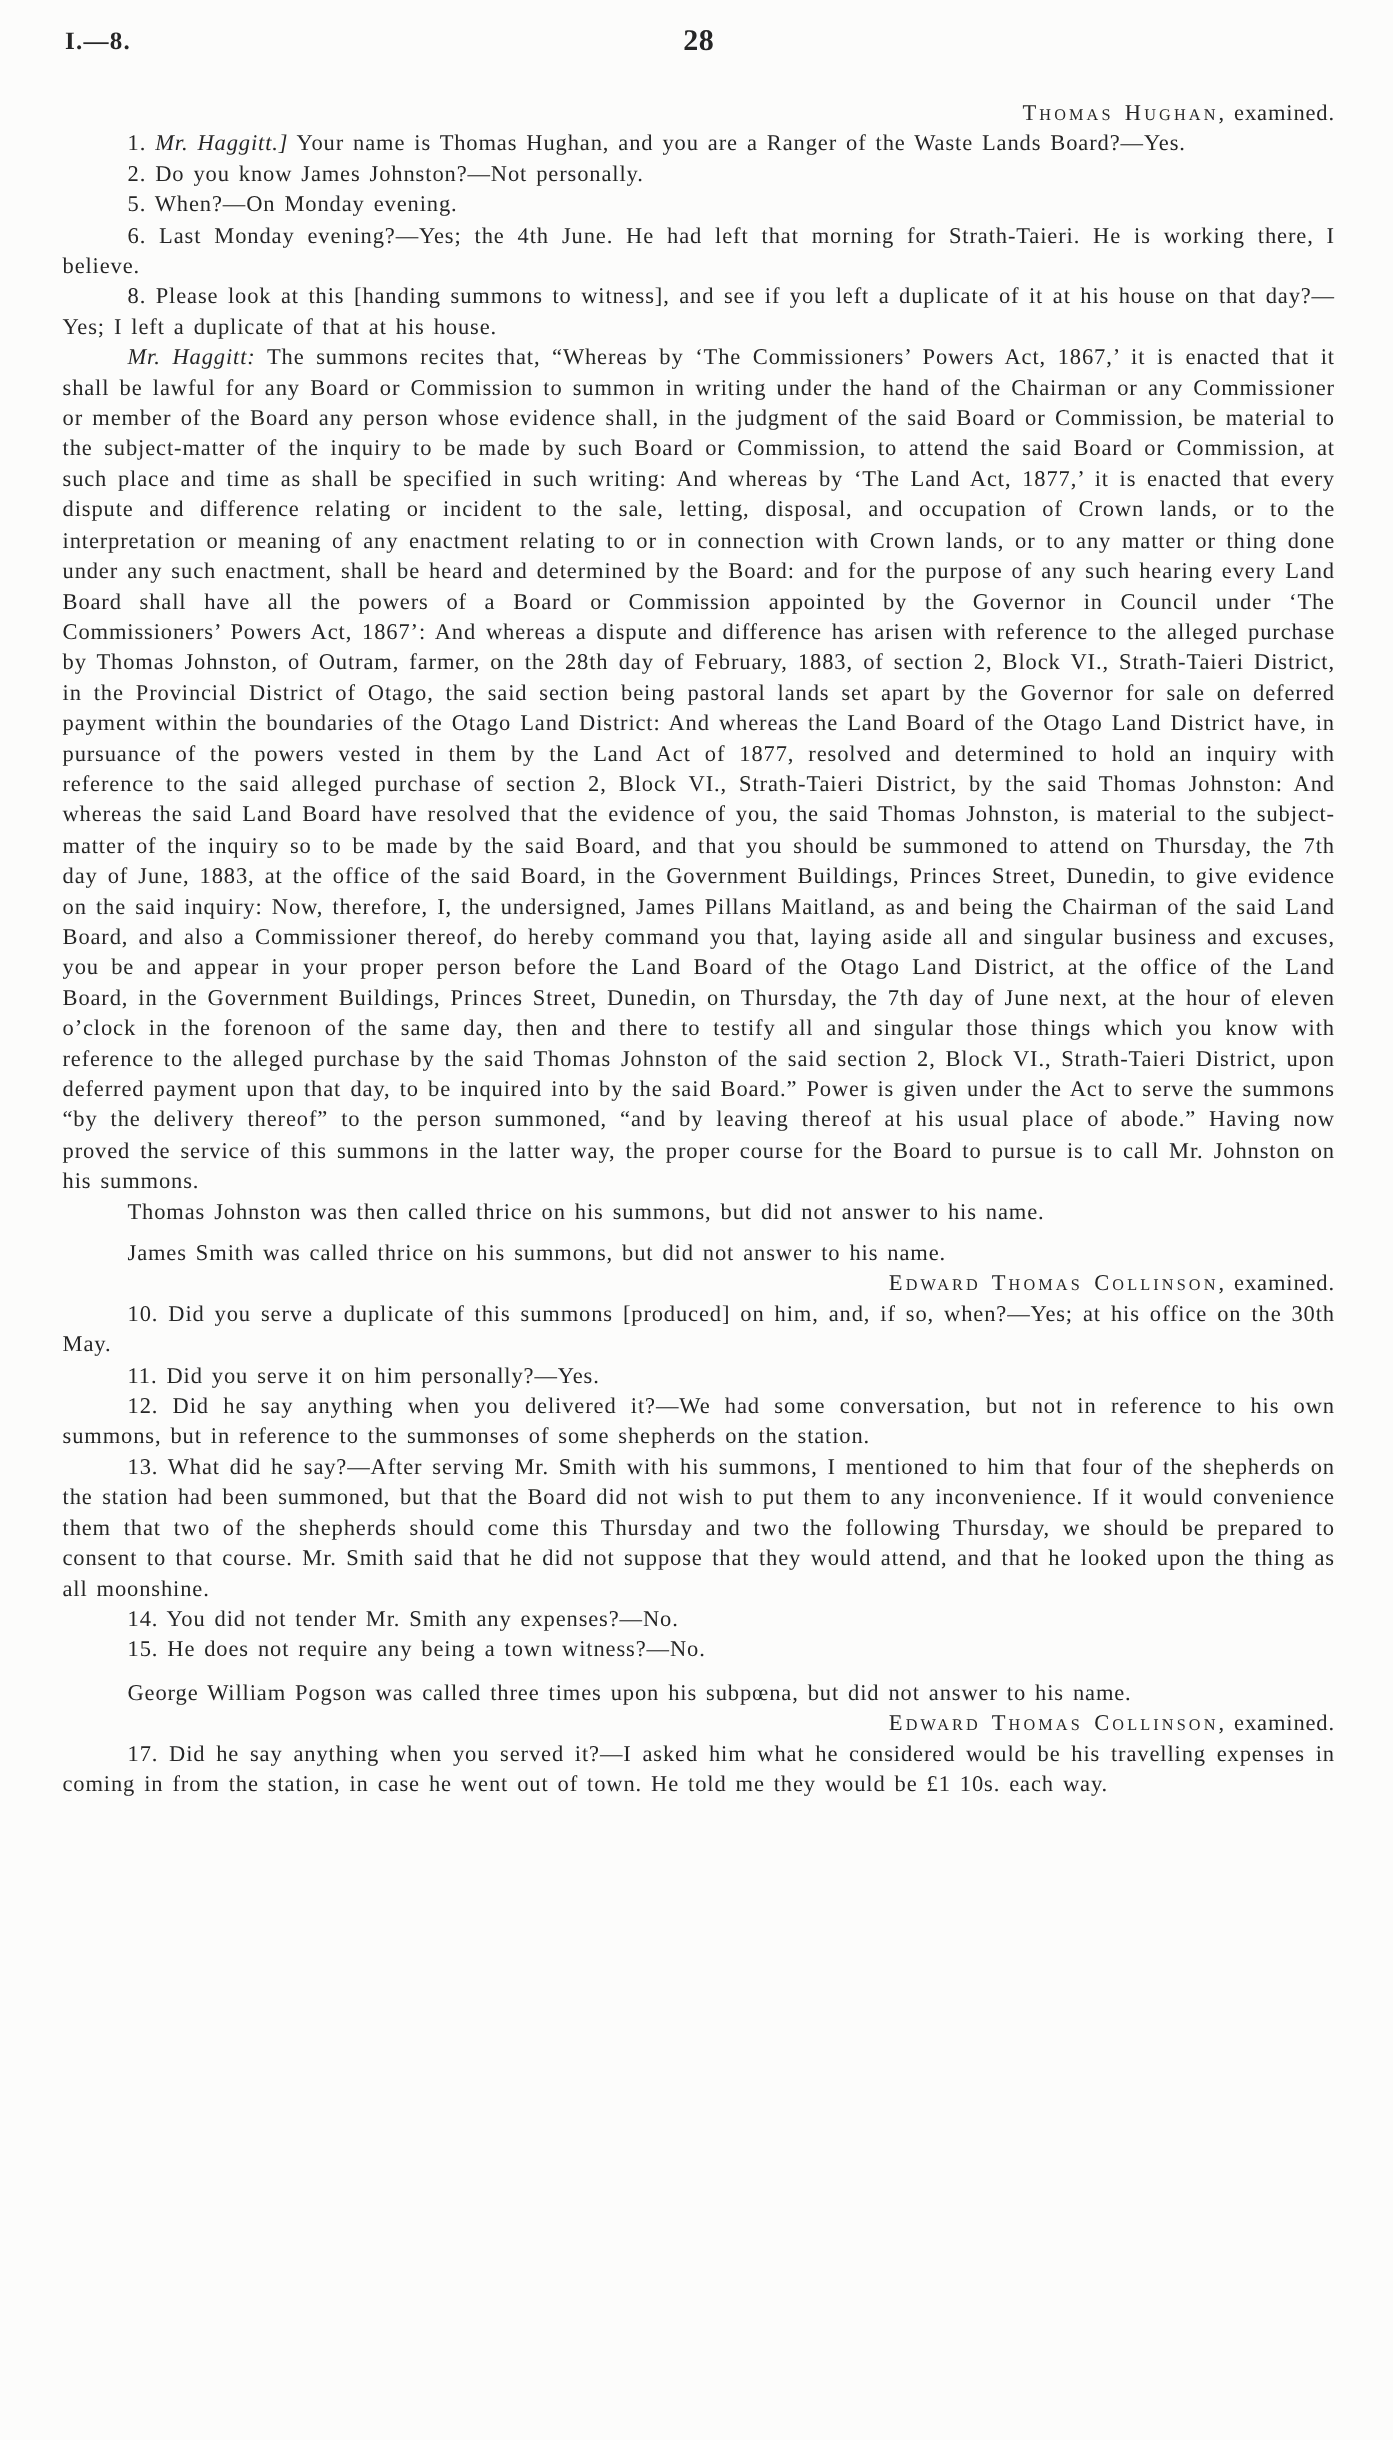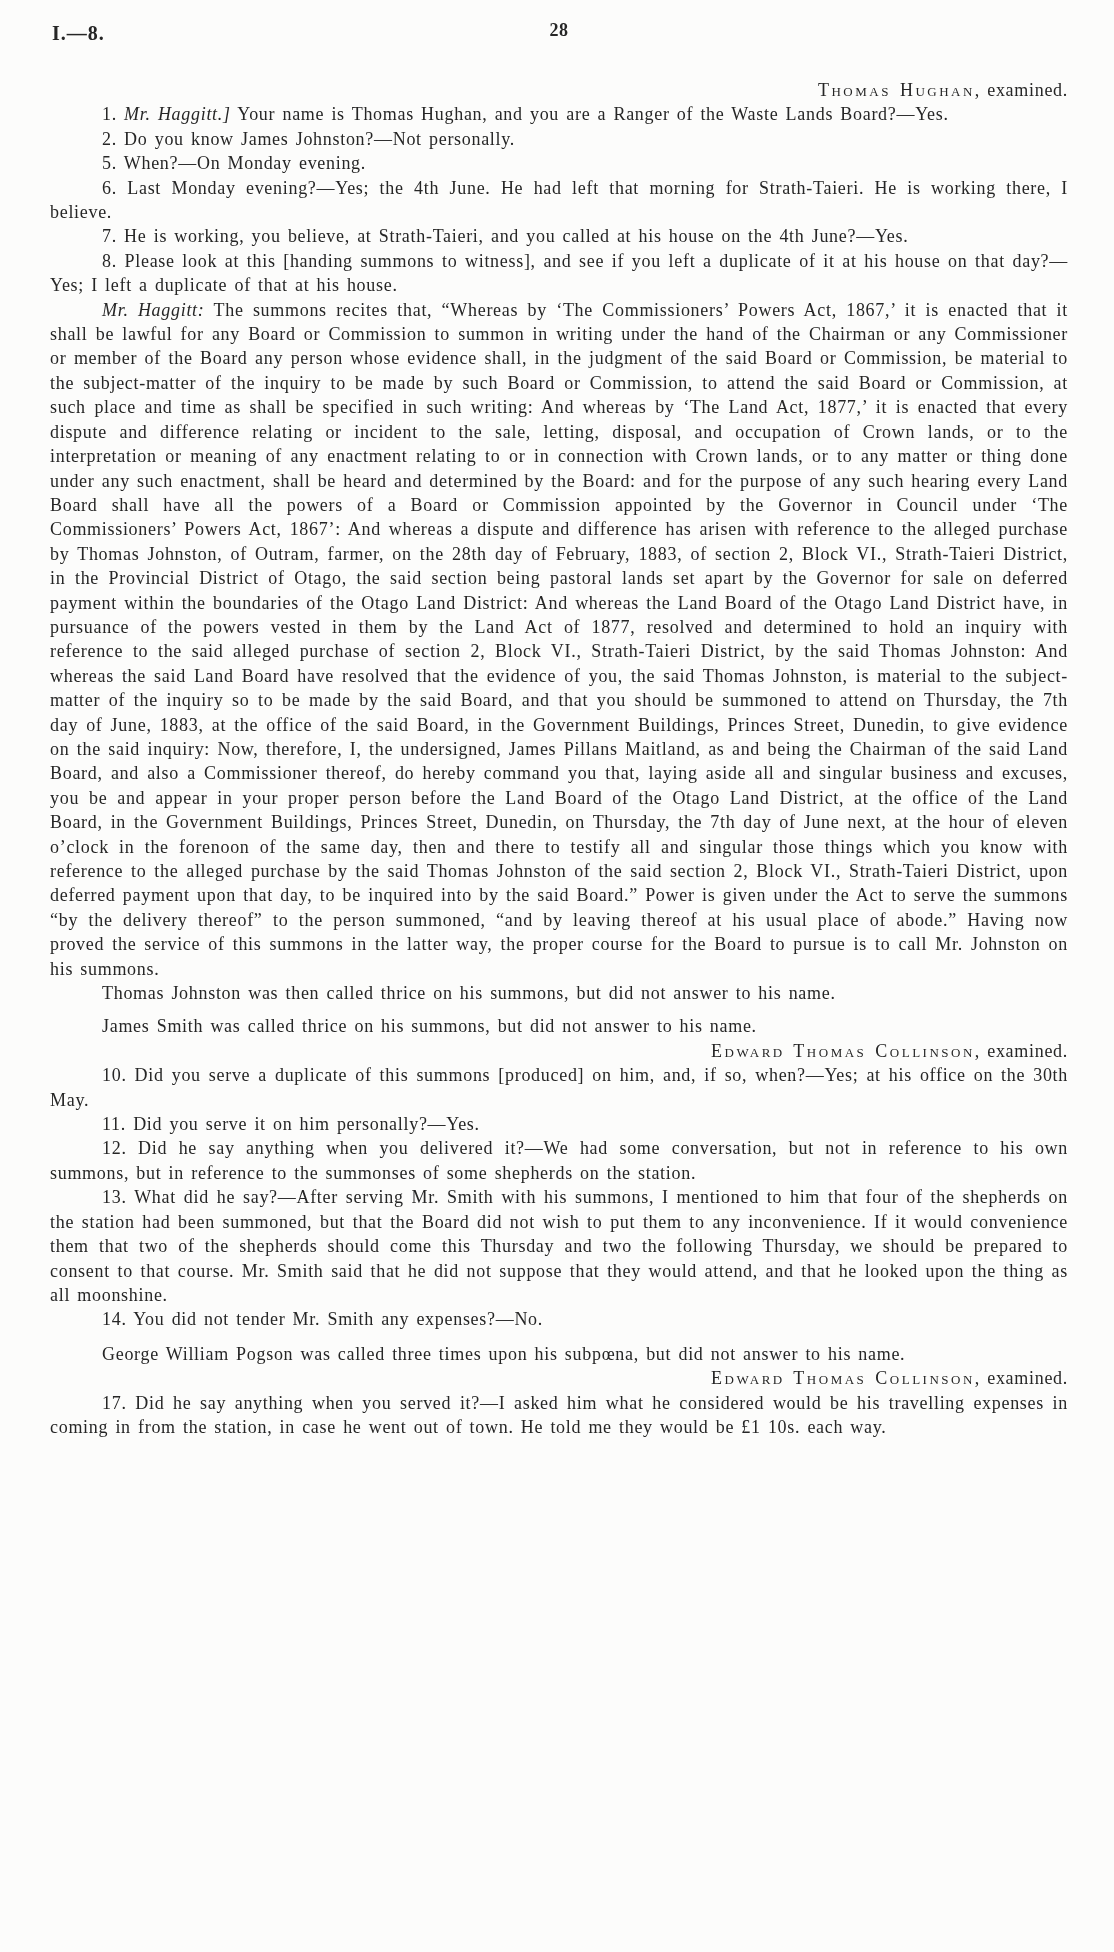--- a/index.html
+++ b/index.html
@@ -16,21 +16,21 @@
     position: relative;
     overflow: hidden;
   }
   .page-header { position: relative; height: 32px; }
   .doc-ref {
     position: absolute; left: 2px; top: 0;
     font-size: 20px; font-weight: bold; letter-spacing: 1px;
   }
   .page-num {
     position: absolute; left: 50%; transform: translateX(-50%); top: -2px;
-    font-size: 18px; font-weight: bold; letter-spacing: 0.5px;
+    font-size: 24px; font-weight: bold; letter-spacing: 0.5px;
   }
   .content {
     font-size: 18px;
     line-height: 24.4px;
     text-align: justify;
     letter-spacing: 0.7px;
     word-spacing: 2px;
   }
   .content p { margin: 0; }
   .para { text-indent: 52px; }
@@ -56,35 +56,35 @@
   </div>
 
   <div class="content">
 
     <p class="heading first"><span class="smallcaps">Thomas Hughan</span><span>, examined.</span></p>
 
     <p class="para"><span>1.</span><span class="speaker"> Mr. Haggitt.]</span><span> Your name is Thomas Hughan, and you are a Ranger of the Waste Lands Board?—Yes.</span></p>
     <p class="para"><span>2.</span><span> Do you know James Johnston?—Not personally.</span></p>
     <p class="para"><span>5.</span><span> When?—On Monday evening.</span></p>
     <p class="para"><span>6.</span><span> Last Monday evening?—Yes; the 4th June. He had left that morning for Strath-Taieri. He is working there, I believe.</span></p>
-    <p class="para"><span>7.</span><span> He is working, you believe, at Strath-Taieri, and you called at his house on the 4th June?—Yes.</span></p>
     <p class="para"><span>8.</span><span> Please look at this [handing summons to witness], and see if you left a duplicate of it at his house on that day?—Yes; I left a duplicate of that at his house.</span></p>
 
     <p class="para"><span class="speaker">Mr. Haggitt:</span><span> The summons recites that, “Whereas by ‘The Commissioners’ Powers Act, 1867,’ it is enacted that it shall be lawful for any Board or Commission to summon in writing under the hand of the Chairman or any Commissioner or member of the Board any person whose evidence shall, in the judgment of the said Board or Commission, be material to the subject-matter of the inquiry to be made by such Board or Commission, to attend the said Board or Commission, at such place and time as shall be specified in such writing: And whereas by ‘The Land Act, 1877,’ it is enacted that every dispute and difference relating or incident to the sale, letting, disposal, and occupation of Crown lands, or to the interpretation or meaning of any enactment relating to or in connection with Crown lands, or to any matter or thing done under any such enactment, shall be heard and determined by the Board: and for the purpose of any such hearing every Land Board shall have all the powers of a Board or Commission appointed by the Governor in Council under ‘The Commissioners’ Powers Act, 1867’: And whereas a dispute and difference has arisen with reference to the alleged purchase by Thomas Johnston, of Outram, farmer, on the 28th day of February, 1883, of section 2, Block VI., Strath-Taieri District, in the Provincial District of Otago, the said section being pastoral lands set apart by the Governor for sale on deferred payment within the boundaries of the Otago Land District: And whereas the Land Board of the Otago Land District have, in pursuance of the powers vested in them by the Land Act of 1877, resolved and determined to hold an inquiry with reference to the said alleged purchase of section 2, Block VI., Strath-Taieri District, by the said Thomas Johnston: And whereas the said Land Board have resolved that the evidence of you, the said Thomas Johnston, is material to the subject-matter of the inquiry so to be made by the said Board, and that you should be summoned to attend on Thursday, the 7th day of June, 1883, at the office of the said Board, in the Government Buildings, Princes Street, Dunedin, to give evidence on the said inquiry: Now, therefore, I, the undersigned, James Pillans Maitland, as and being the Chairman of the said Land Board, and also a Commissioner thereof, do hereby command you that, laying aside all and singular business and excuses, you be and appear in your proper person before the Land Board of the Otago Land District, at the office of the Land Board, in the Government Buildings, Princes Street, Dunedin, on Thursday, the 7th day of June next, at the hour of eleven o’clock in the forenoon of the same day, then and there to testify all and singular those things which you know with reference to the alleged purchase by the said Thomas Johnston of the said section 2, Block VI., Strath-Taieri District, upon deferred payment upon that day, to be inquired into by the said Board.” Power is given under the Act to serve the summons “by the delivery thereof” to the person summoned, “and by leaving thereof at his usual place of abode.” Having now proved the service of this summons in the latter way, the proper course for the Board to pursue is to call Mr. Johnston on his summons.</span></p>
 
     <p class="para">Thomas Johnston was then called thrice on his summons, but did not answer to his name.</p>
     <p class="para note-gap">James Smith was called thrice on his summons, but did not answer to his name.</p>
 
     <p class="heading"><span class="smallcaps">Edward Thomas Collinson</span><span>, examined.</span></p>
 
     <p class="para"><span>10.</span><span> Did you serve a duplicate of this summons [produced] on him, and, if so, when?—Yes; at his office on the 30th May.</span></p>
     <p class="para"><span>11.</span><span> Did you serve it on him personally?—Yes.</span></p>
     <p class="para"><span>12.</span><span> Did he say anything when you delivered it?—We had some conversation, but not in reference to his own summons, but in reference to the summonses of some shepherds on the station.</span></p>
     <p class="para"><span>13.</span><span> What did he say?—After serving Mr. Smith with his summons, I mentioned to him that four of the shepherds on the station had been summoned, but that the Board did not wish to put them to any inconvenience. If it would convenience them that two of the shepherds should come this Thursday and two the following Thursday, we should be prepared to consent to that course. Mr. Smith said that he did not suppose that they would attend, and that he looked upon the thing as all moonshine.</span></p>
     <p class="para"><span>14.</span><span> You did not tender Mr. Smith any expenses?—No.</span></p>
+    <p class="para"><span>15.</span><span> He does not require any being a town witness?—No.</span></p>
 
     <p class="para note-above">George William Pogson was called three times upon his subpœna, but did not answer to his name.</p>
 
     <p class="heading"><span class="smallcaps">Edward Thomas Collinson</span><span>, examined.</span></p>
 
     <p class="para"><span>17.</span><span> Did he say anything when you served it?—I asked him what he considered would be his travelling expenses in coming in from the station, in case he went out of town. He told me they would be £1 10s. each way.</span></p>
 
   </div>
 </div>
 

